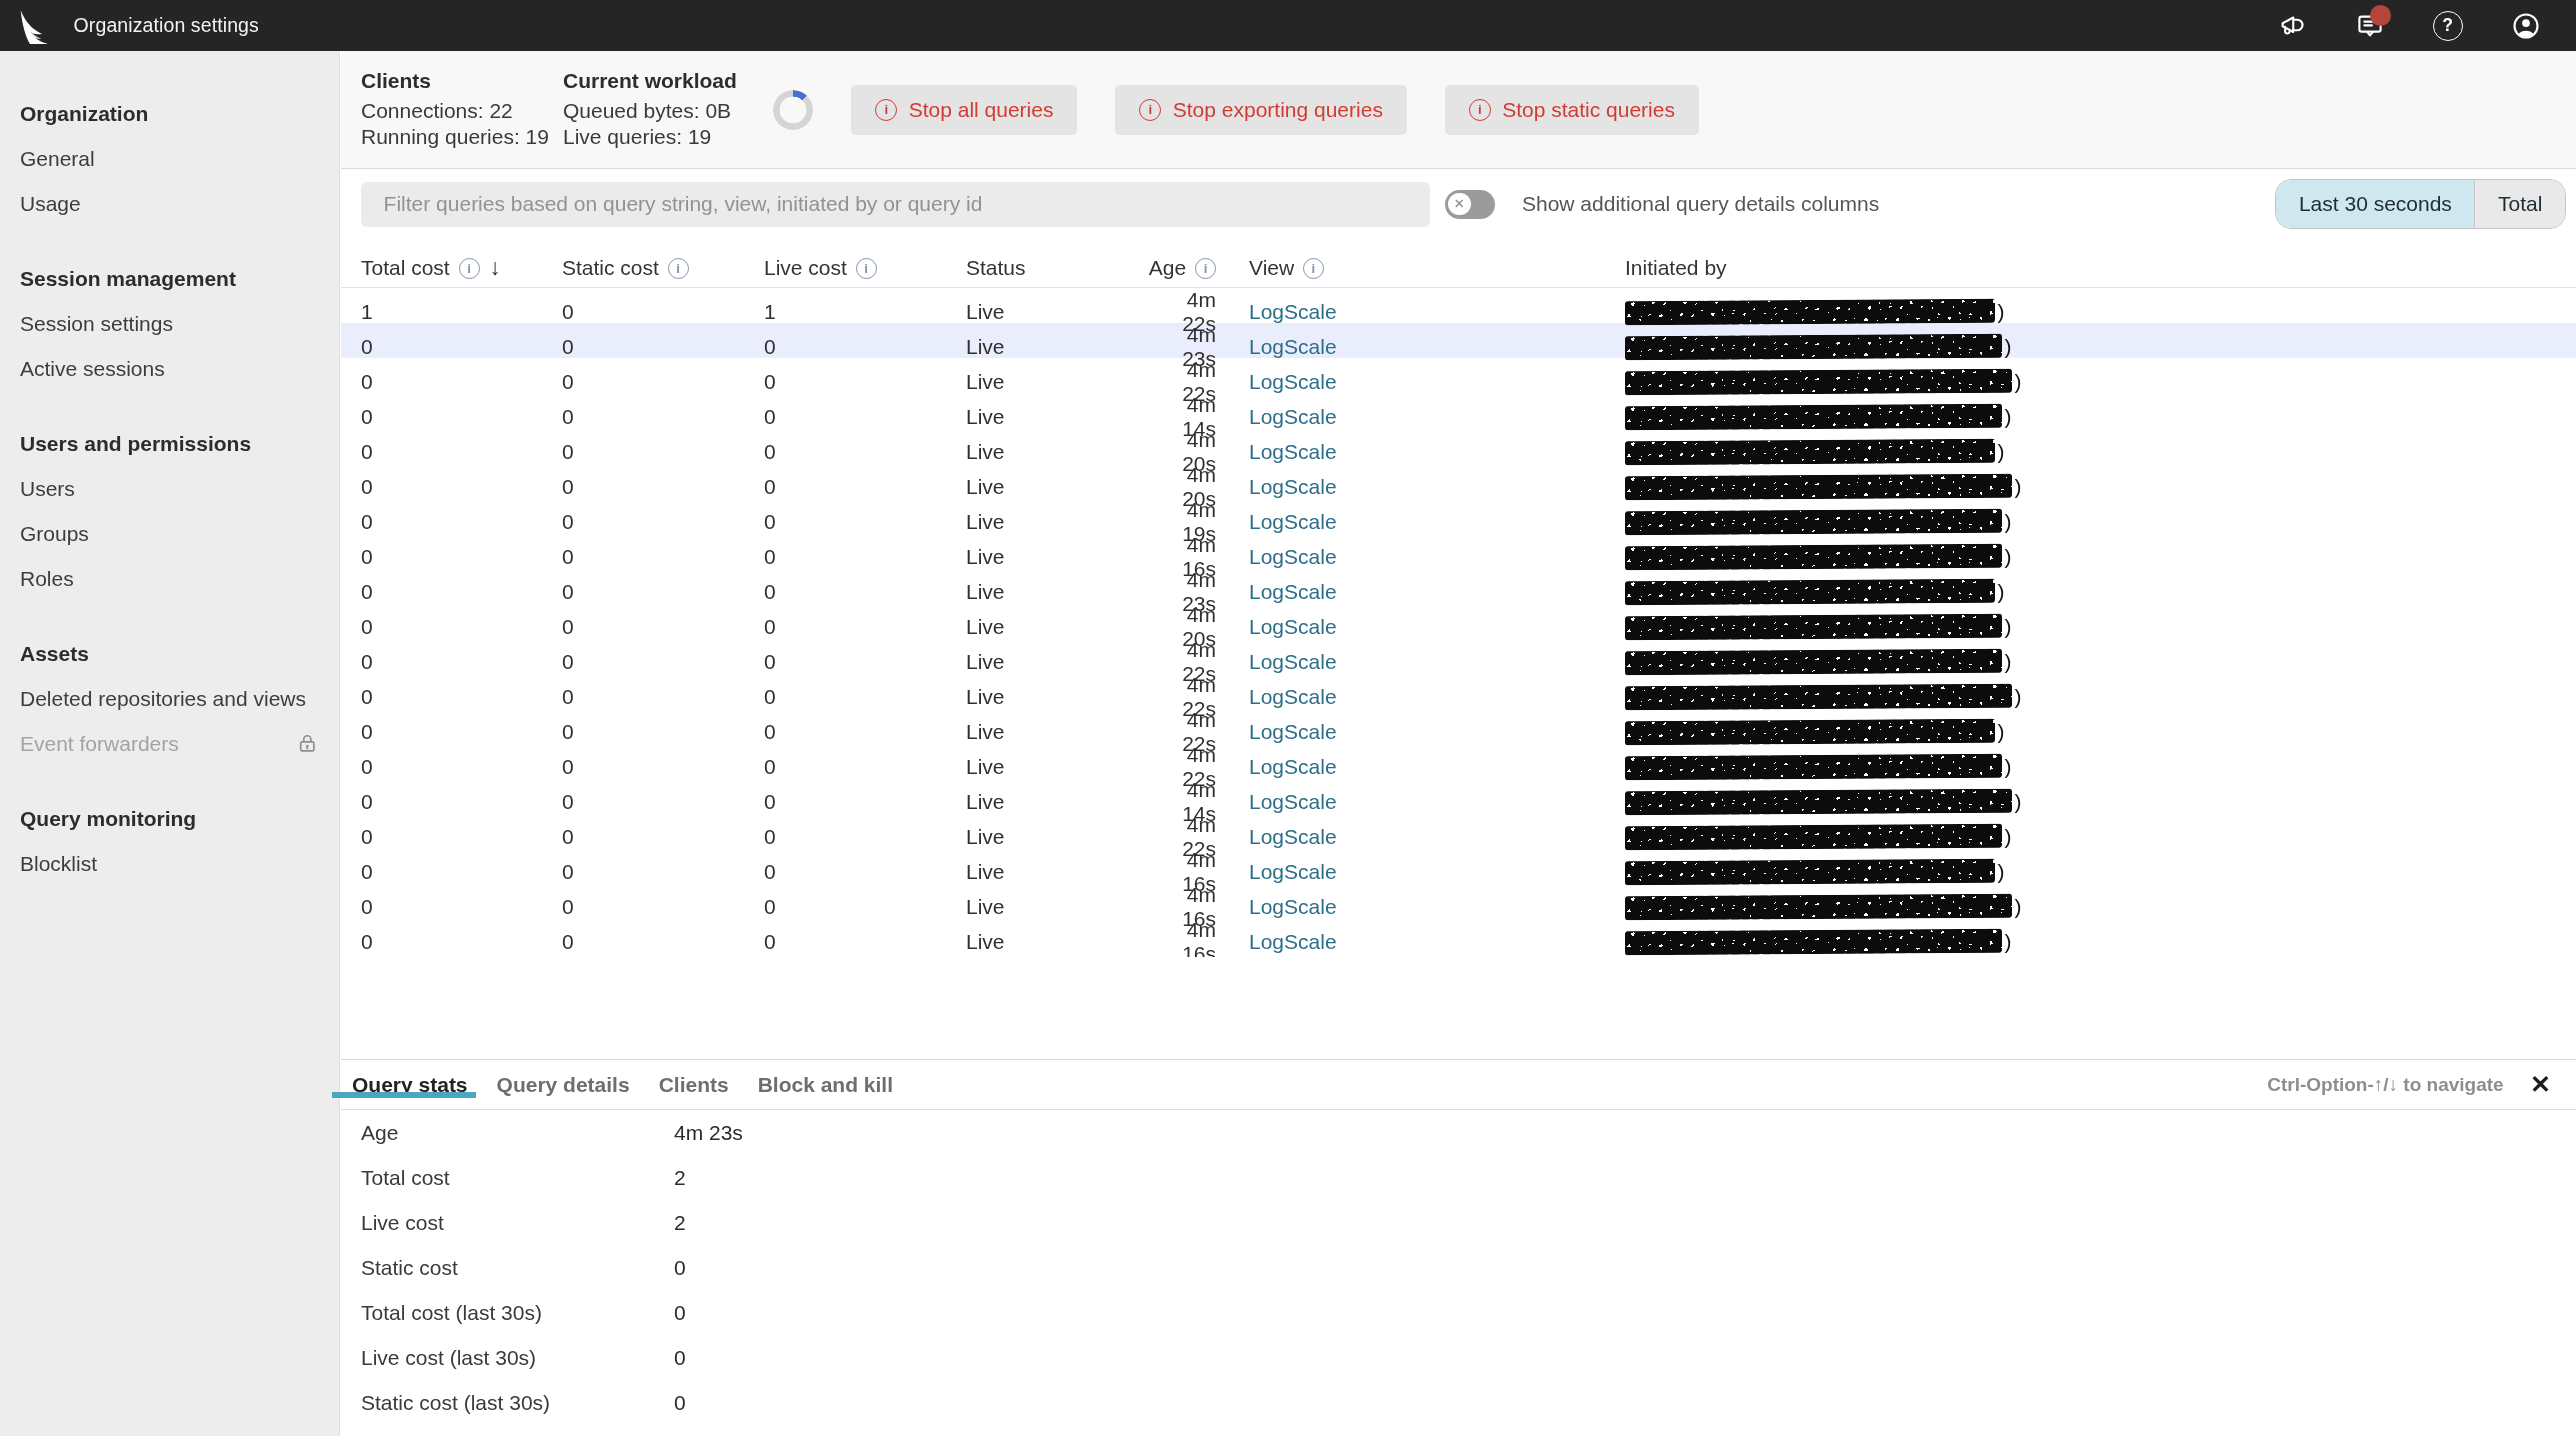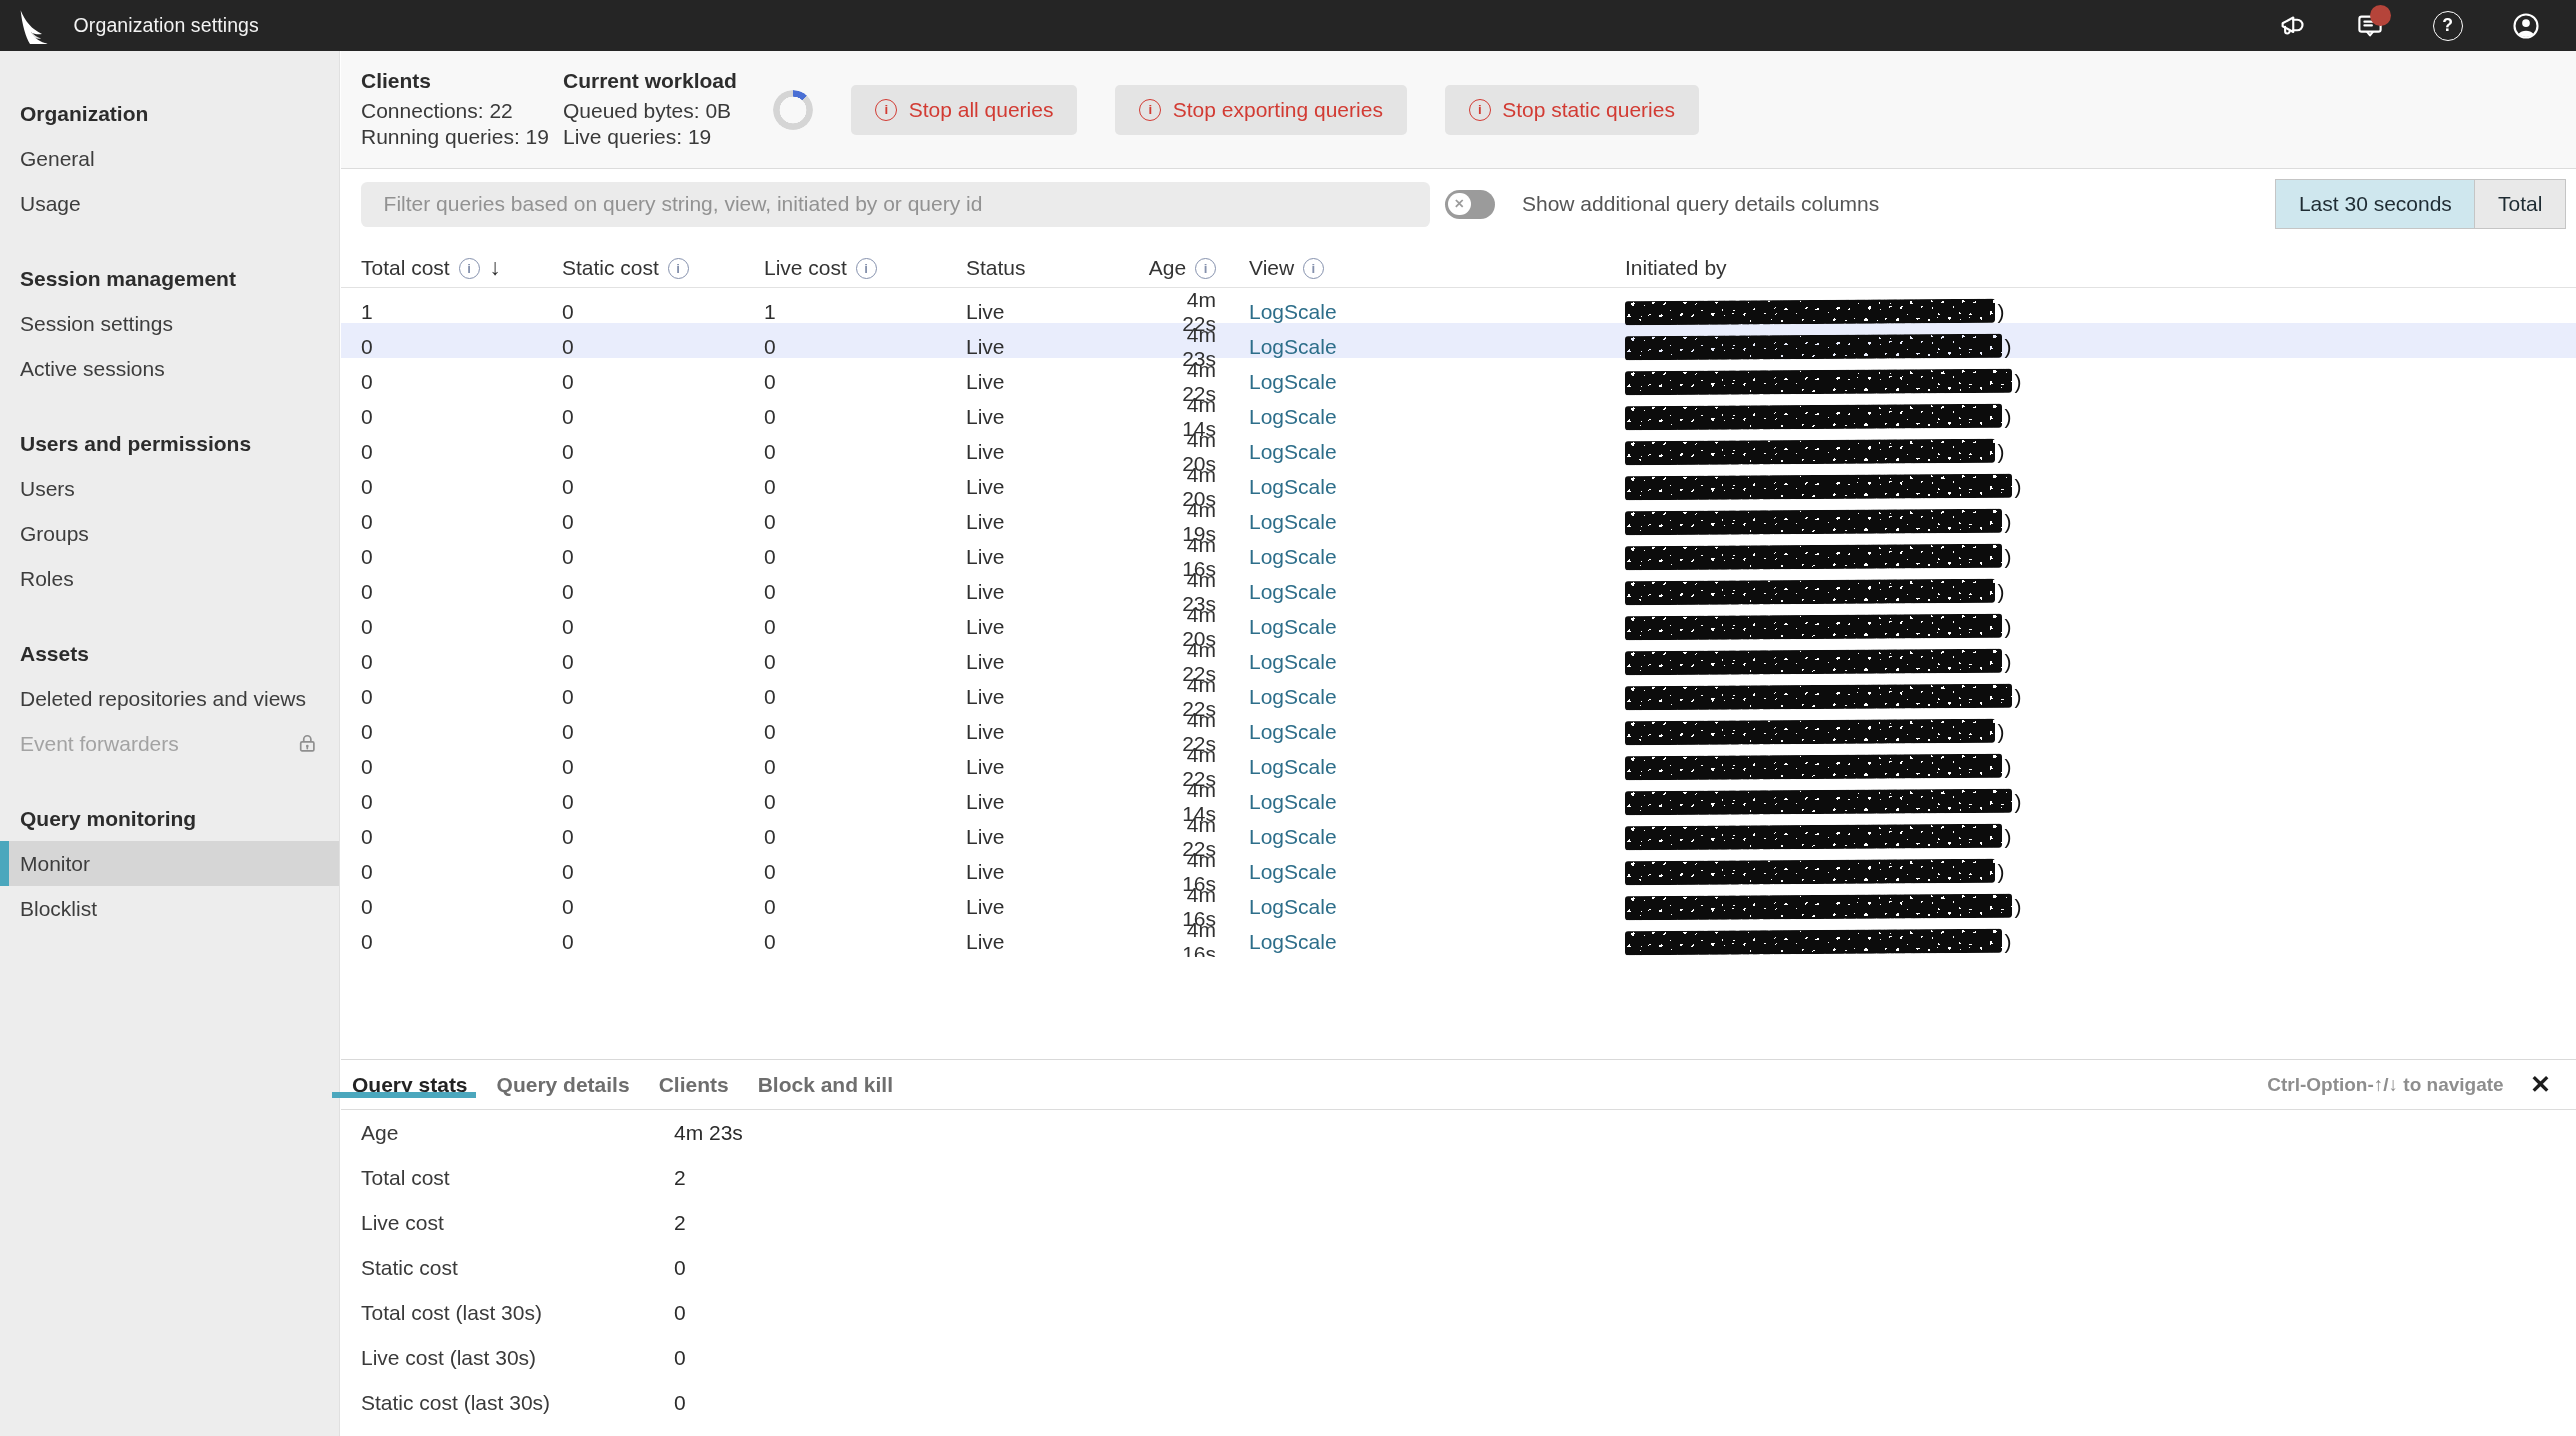--- a/index.html
+++ b/index.html
@@ -57,21 +57,21 @@
 
   .filter-row{display:flex;align-items:center;margin:12.6px 10px 0 20px;height:45px;}
   .filter-input{flex:0 0 1069px;height:45px;background:#ebebeb;border:none;border-radius:6.3px;
                 padding:0 22.6px;font-size:21px;color:#8b5cf6;box-sizing:border-box;font-family:inherit;}
   .filter-input::placeholder{color:#929292;}
   .toggle{margin-left:15px;width:50px;height:29px;border-radius:14.5px;background:#9b9b9b;
           position:relative;cursor:pointer;flex:0 0 auto;}
   .toggle-knob{position:absolute;left:3.1px;top:3.1px;width:22.6px;height:22.6px;border-radius:50%;background:#fff;
                display:flex;align-items:center;justify-content:center;font-size:12.6px;color:#9b9b9b;font-weight:700;}
   .toggle-label{margin-left:27px;font-size:21px;color:#565656;}
-  .range{margin-left:auto;display:flex;border:1.3px solid #c5c5c5;border-radius:0;overflow:hidden;height:48px;text-align:center;}
+  .range{margin-left:auto;display:flex;border:1.3px solid #c5c5c5;border-radius:16px;overflow:hidden;height:48px;text-align:center;}
   .range-btn{display:flex;align-items:center;padding:0 22.6px;font-size:21px;color:#1f2c33;
              background:#e9e9e9;cursor:pointer;}
   .range-btn.selected{background:#cfe7ee;}
   .range-btn + .range-btn{border-left:1.3px solid #c5c5c5;}
 
   
   .thead,.t-row{display:grid;grid-template-columns:201px 202px 202px 187px 96px 376px 1fr;
                 align-items:center;padding-left:20px;box-sizing:border-box;}
   .thead{margin-top:22.6px;height:39px;font-size:21px;color:#343434;border-bottom:1.3px solid #e2e2e2;}
   .th{display:flex;align-items:center;gap:8.8px;cursor:pointer;}
@@ -193,23 +193,20 @@
             <svg class="lock-svg" viewBox="0 0 24 24" fill="none" stroke="#8f8f8f" stroke-width="1.8">
               <rect x="5" y="10.5" width="14" height="9.5" rx="1.5"></rect>
               <path d="M8.2 10.5V7.8a3.8 3.8 0 0 1 7.6 0v2.7"></path>
               <circle cx="12" cy="15" r="1.4" fill="#8f8f8f" stroke="none"></circle>
               <path d="M12 15.8v1.8" stroke-linecap="round"></path>
             </svg>
           </div>
         </div>
         <div class="side-section">
           <div class="side-header">Query monitoring</div>
-          <div class="side-item selected">
-            <span>Monitor</span>
-          </div>
           <div class="side-item">
             <span>Blocklist</span>
           </div>
         </div>
       </div>
   </div>
 
   <div class="main">
 
     <div class="stats-band">

